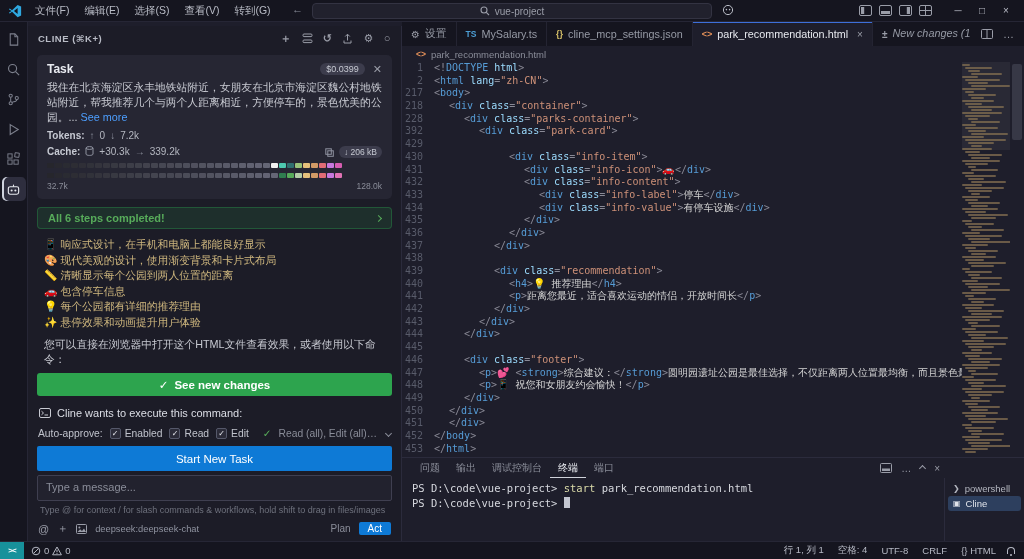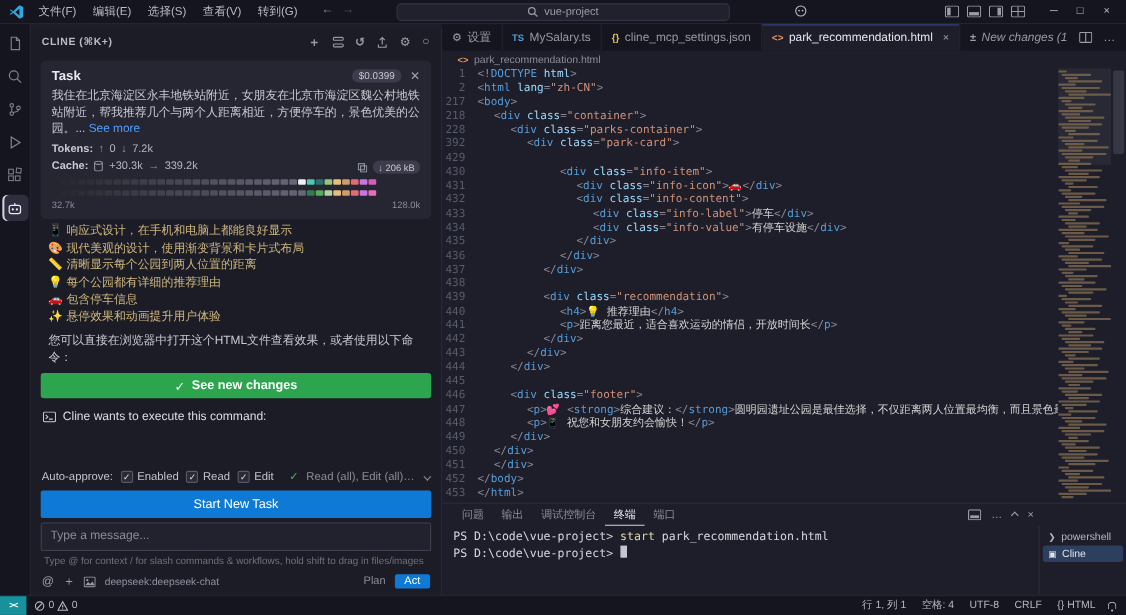--- a/index.html
+++ b/index.html
@@ -6,21 +6,21 @@
 html,body{background:#0c0c12}
 body{font-family:"Liberation Sans","DejaVu Sans",sans-serif}
 .screen{position:relative;width:1024px;height:559px;background:#1e1e2b;overflow:hidden;color:#c8cad2;font-size:11px}
 
 
 .titlebar{position:absolute;top:0;left:0;right:0;height:22px;background:#15151f;border-bottom:1px solid #262635;display:flex;align-items:center;padding:0 6px;gap:1px;z-index:30}
 .vslogo{margin:0 5px 0 2px;flex:none}
 .menubar{display:flex;gap:1px}
 .menu-item{padding:2px 7px;border-radius:4px;font-size:10.5px;color:#b9bcc6;white-space:nowrap}
 .nav-arrows{position:absolute;left:292px;top:3px;display:flex;gap:8px;color:#8a8e9b;font-size:11px}
-.searchbox{position:absolute;left:50%;top:3px;transform:translateX(-50%);width:303px;height:16px;background:#21212d;border:1px solid #333342;border-radius:4px;display:flex;align-items:center;justify-content:center;gap:5px;font-size:10px;color:#9a9da8}
+.searchbox{position:absolute;left:50%;top:3px;transform:translateX(-50%);width:400px;height:16px;background:#21212d;border:1px solid #333342;border-radius:4px;display:flex;align-items:center;justify-content:center;gap:5px;font-size:10px;color:#9a9da8}
 .tb-account{position:absolute;left:722px;top:4px;color:#b9bcc6}
 .tb-right{margin-left:auto;display:flex;align-items:center;gap:6px;color:#b9bcc6}
 .layout-icons{display:flex;gap:7px;align-items:center;margin-right:8px}
 .win-btns{display:flex}
 .win-btn{width:24px;height:21px;display:flex;align-items:center;justify-content:center;font-size:10px;color:#b9bcc6}
 
 
 .activitybar{position:absolute;top:22px;left:0;width:28px;bottom:18px;background:#15151f;border-right:1px solid #262635;display:flex;flex-direction:column;align-items:center;padding-top:5px;gap:6px;z-index:20}
 .ab-item{width:24px;height:24px;border-radius:5px;display:flex;align-items:center;justify-content:center;color:#7d808d}
 .ab-item.active{background:#2e2e3e;color:#e8eaf0;box-shadow:inset 2px 0 0 #cfd3de}
@@ -371,27 +371,31 @@
             <span style="background: rgb(224, 108, 117);"></span>
             <span style="background: rgb(198, 120, 221);"></span>
             <span style="background: rgb(225, 115, 181);"></span>
           </div>
         <div class="ctx-labels">
           <span>32.7k</span>
           <span>128.0k</span>
         </div>
       </div>
 
+      <div class="steps-banner">
+        <span>All 6 steps completed!</span>
+        <span class="chev right"></span>
+      </div>
 
       <div class="bullets">
           <div class="bullet">📱 响应式设计，在手机和电脑上都能良好显示</div>
           <div class="bullet">🎨 现代美观的设计，使用渐变背景和卡片式布局</div>
           <div class="bullet">📏 清晰显示每个公园到两人位置的距离</div>
+          <div class="bullet">🚗 包含停车信息</div>
           <div class="bullet">💡 每个公园都有详细的推荐理由</div>
-          <div class="bullet">🚗 包含停车信息</div>
           <div class="bullet">✨ 悬停效果和动画提升用户体验</div>
         </div>
       <div class="open-hint">您可以直接在浏览器中打开这个HTML文件查看效果，或者使用以下命令：</div>
 
       <div class="btn btn-green">
         <span>✓</span>
         <span>See new changes</span>
       </div>
 
       <div class="cmd-header">

